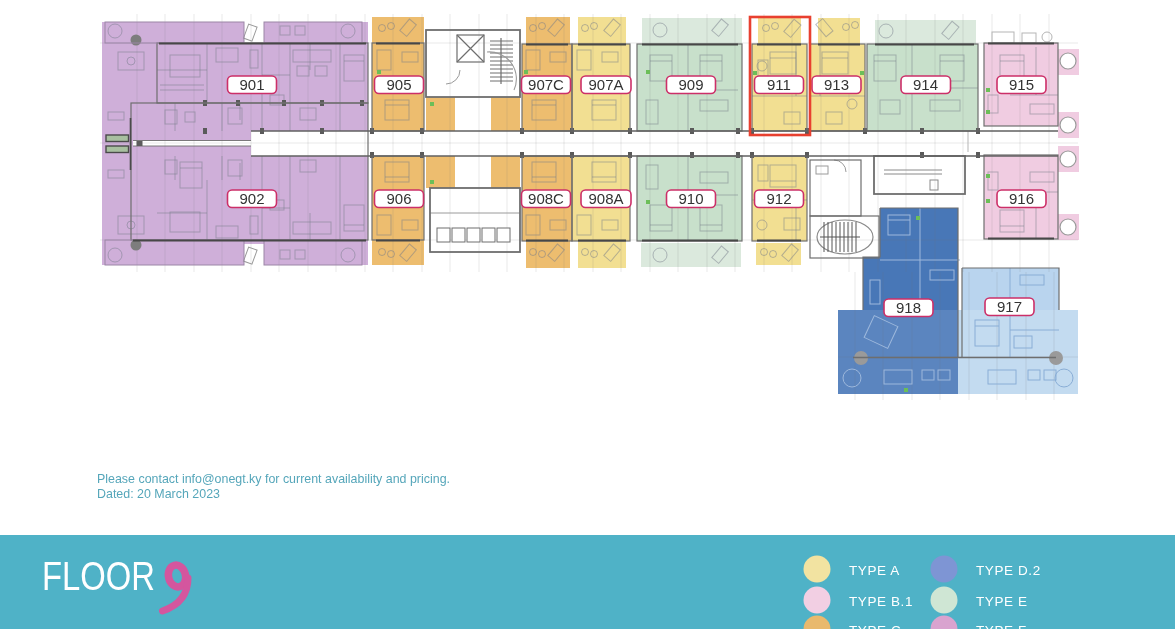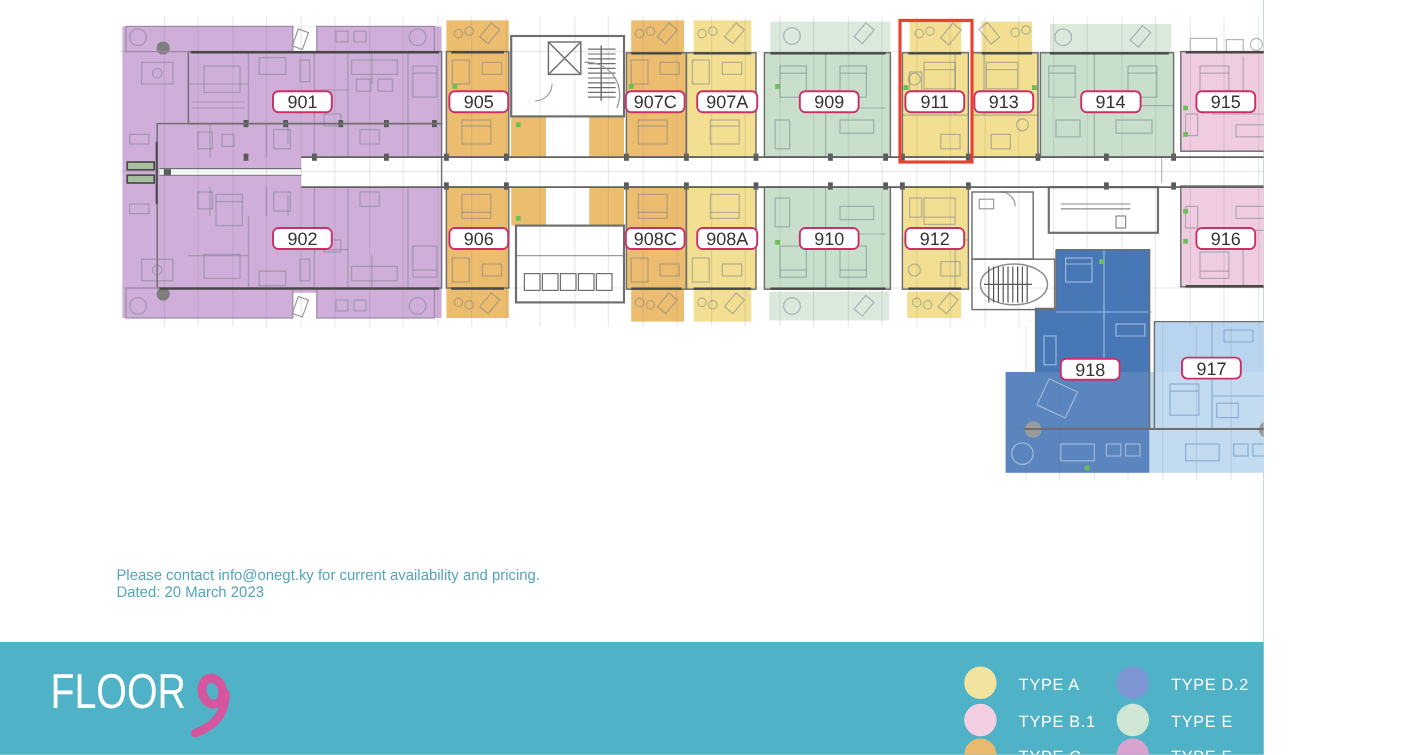--- a/index.html
+++ b/index.html
@@ -1,16 +1,16 @@
 <!DOCTYPE html>
 <html><head>
 <meta charset="utf-8">
 <style>
   html,body{margin:0;padding:0;background:#ffffff;font-family:"Liberation Sans",sans-serif;}
-  .page{position:relative;width:1053px;height:629px;overflow:hidden;background:#0f766e;}
+  .page{position:relative;width:1175px;height:629px;overflow:hidden;background:#fdba74;}
   svg{display:block}
 </style>
 </head>
 <body>
 <div class="page">
 <svg width="1175" height="629" viewBox="0 0 1175 629" xmlns="http://www.w3.org/2000/svg">
 
 <rect x="0" y="0" width="1175" height="629" fill="#ffffff"></rect>
 
 <rect x="102" y="22" width="266" height="243" fill="#cfafd9"></rect>

